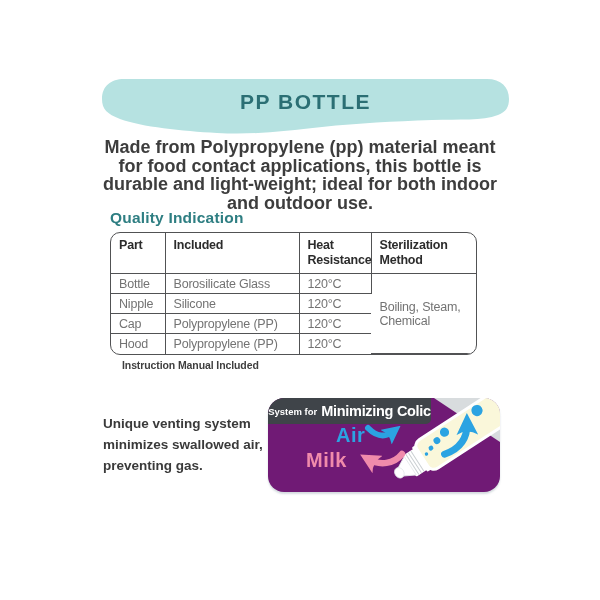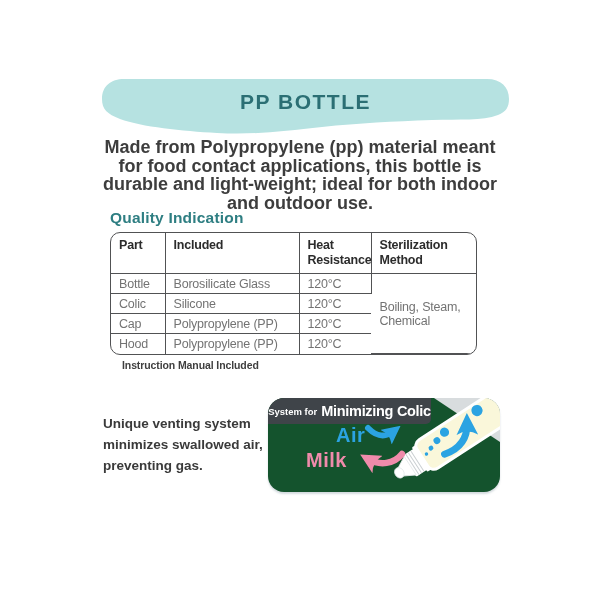--- a/index.html
+++ b/index.html
@@ -78,21 +78,21 @@
   .venting-text {
     position: absolute; left: 103px; top: 413px; width: 178px;
     font-size: 13.5px; line-height: 21px; font-weight: 600;
     color: #3a3a3a;
   }
 
   
   .colic-panel {
     position: absolute; left: 268px; top: 398px;
     width: 232px; height: 94px;
-    background: #14532d; border-radius: 16px;
+    background: #701a75; border-radius: 16px;
     overflow: hidden;
     box-shadow: 0 2px 2px rgba(160,175,185,0.45);
   }
   .colic-panel > svg { position: absolute; left: 0; top: 0; }
   .colic-banner {
     position: absolute; left: 0; top: 0;
     width: 163px; height: 26px;
     background: #3f4449;
     border-radius: 14px 0 5px 0;
     display: flex; align-items: center; justify-content: center;
@@ -145,21 +145,21 @@
         </tr>
       </thead>
       <tbody>
         <tr>
           <td>Bottle</td>
           <td>Borosilicate Glass</td>
           <td>120°C</td>
           <td class="steril-cell" rowspan="4">Boiling, Steam, Chemical</td>
         </tr>
         <tr>
-          <td>Colic</td>
+          <td>Nipple</td>
           <td>Silicone</td>
           <td>120°C</td>
         </tr>
         <tr>
           <td>Cap</td>
           <td>Polypropylene (PP)</td>
           <td>120°C</td>
         </tr>
         <tr>
           <td>Hood</td>

